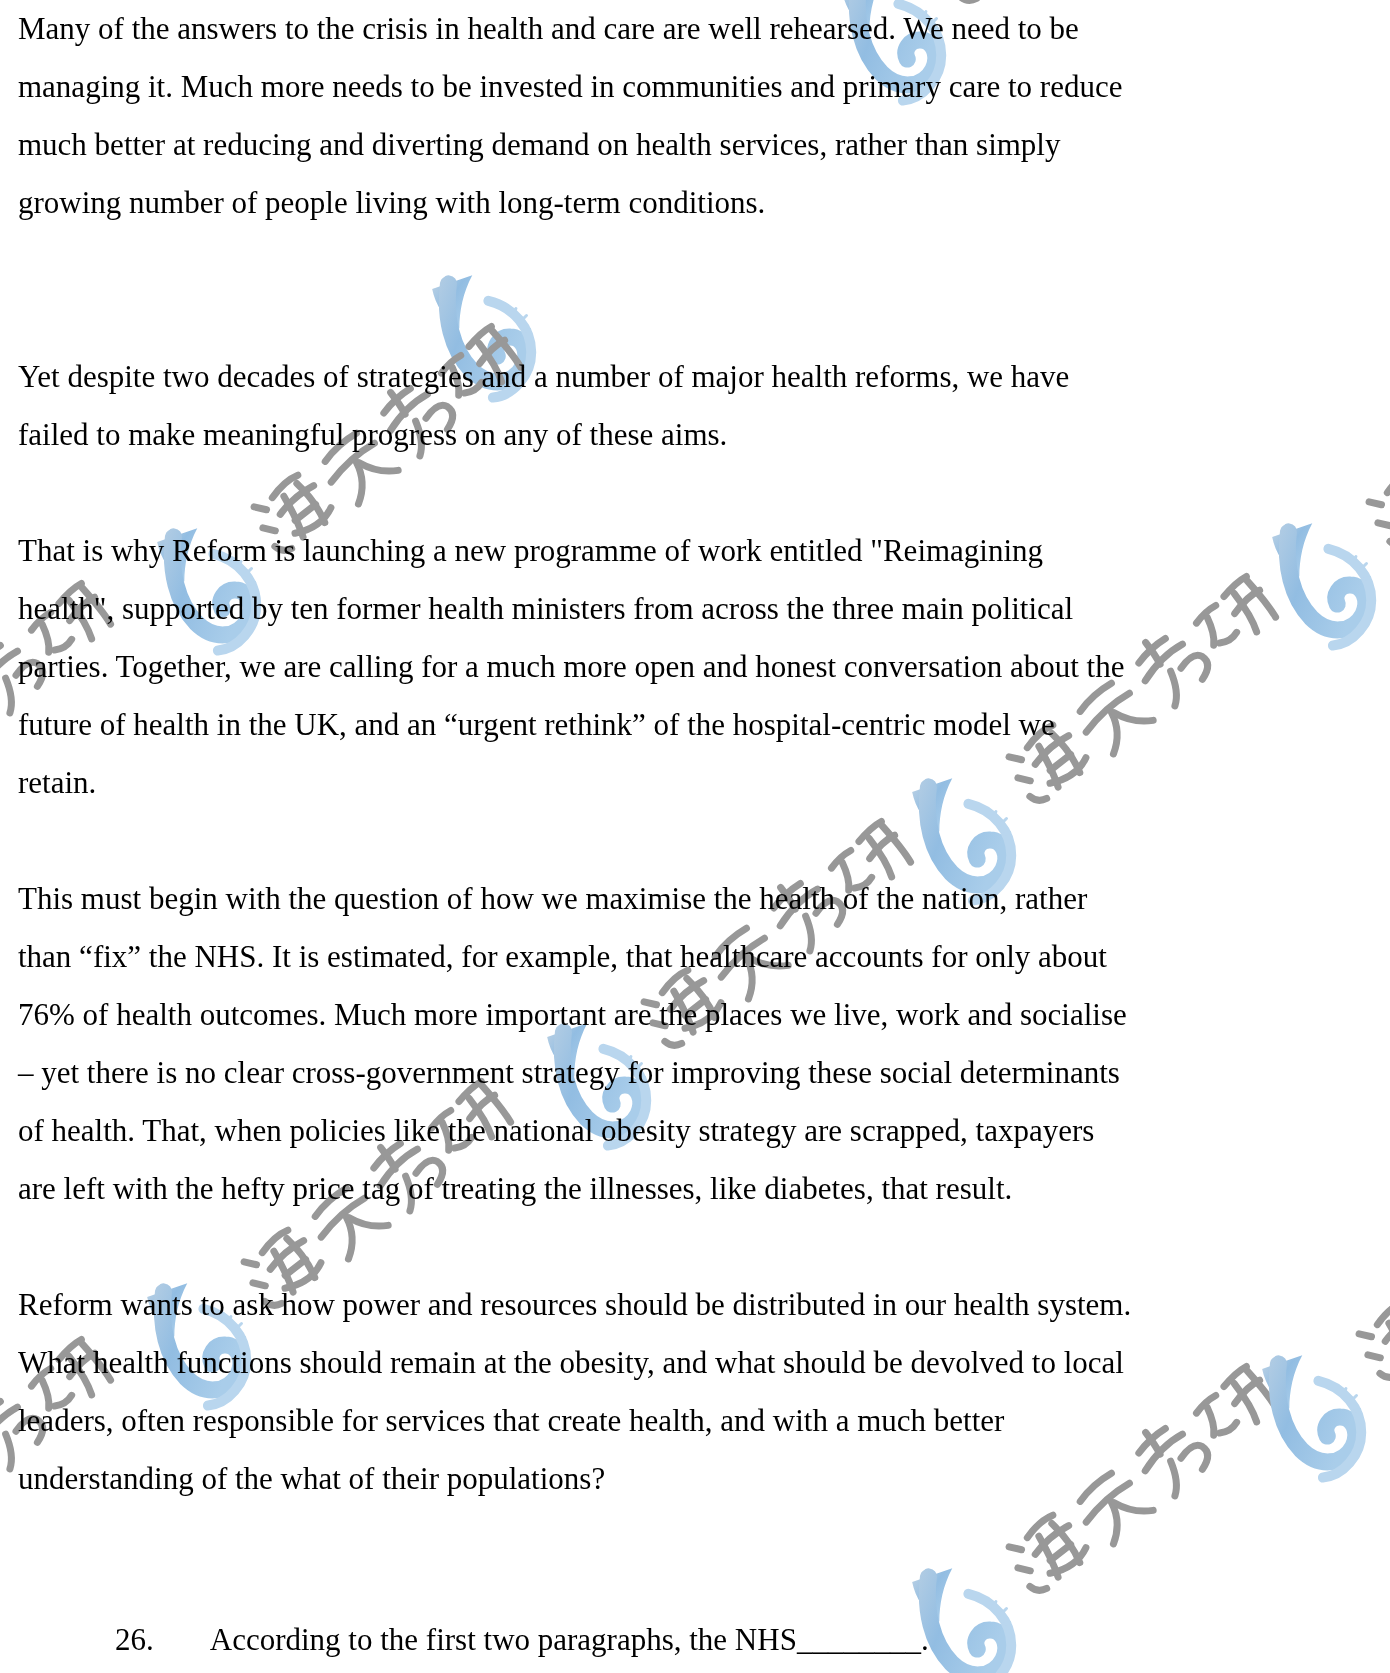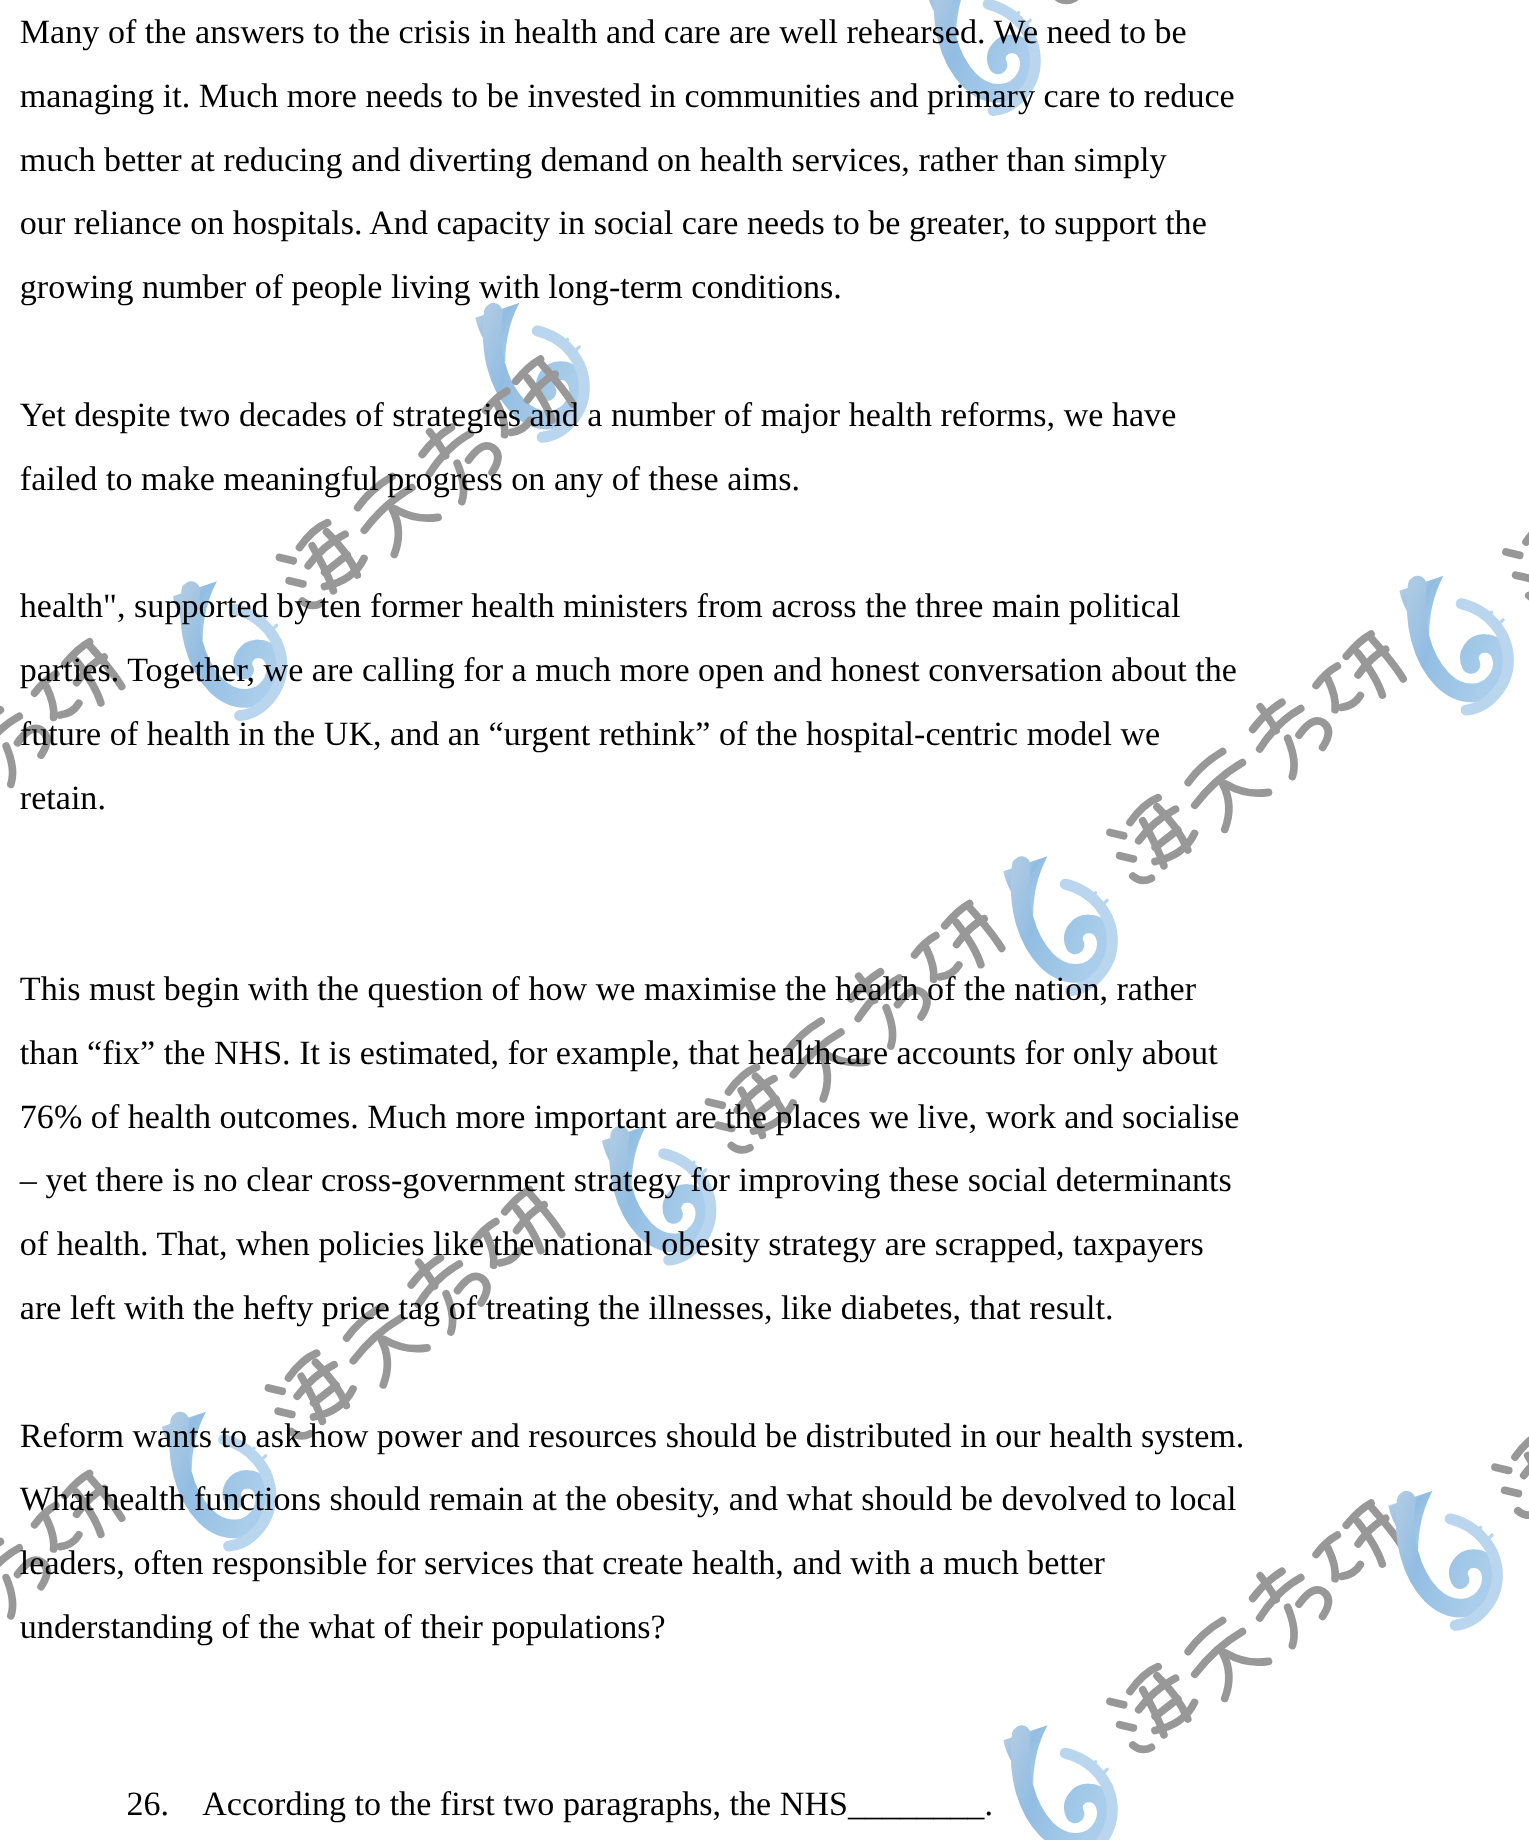--- a/index.html
+++ b/index.html
@@ -14,21 +14,21 @@
   
   .para{position:absolute;left:18px;}
   .text-line{
     white-space:nowrap;height:58px;line-height:58px;
     font-size:31px;color:#000;
   }
   .question{
     position:absolute;left:115px;top:1611px;height:58px;line-height:58px;
     font-size:31px;white-space:nowrap;color:#000;
   }
-  .q-num{margin-right:30px;}
+  .q-num{margin-right:56px;}
   .text-layer{position:absolute;inset:0;padding-left:20px;}
 </style>
 </head>
 <body>
 
 <div class="page">
 
   <svg width="0" height="0" style="position:absolute" aria-hidden="true">
     <defs>
       <linearGradient id="wmblue" x1="0" y1="0" x2="0.3" y2="1">
@@ -121,30 +121,30 @@
         <use href="#wm-unit"></use>
       </svg>
   </div>
 
   <div class="text-layer">
 
     <div class="para" style="top:0px">
       <div class="text-line">Many of the answers to the crisis in health and care are well rehearsed. We need to be</div>
       <div class="text-line">managing it. Much more needs to be invested in communities and primary care to reduce</div>
       <div class="text-line">much better at reducing and diverting demand on health services, rather than simply</div>
-      <div class="text-line">our reliance on hospitals. And capacity in social care needs to be greater, to support the</div>
       <div class="text-line">growing number of people living with long-term conditions.</div>
     </div>
 
     <div class="para" style="top:348px">
       <div class="text-line">Yet despite two decades of strategies and a number of major health reforms, we have</div>
       <div class="text-line">failed to make meaningful progress on any of these aims.</div>
     </div>
 
     <div class="para" style="top:522px">
+      <div class="text-line">That is why Reform is launching a new programme of work entitled "Reimagining</div>
       <div class="text-line">health", supported by ten former health ministers from across the three main political</div>
       <div class="text-line">parties. Together, we are calling for a much more open and honest conversation about the</div>
       <div class="text-line">future of health in the UK, and an “urgent rethink” of the hospital-centric model we</div>
       <div class="text-line">retain.</div>
     </div>
 
     <div class="para" style="top:870px">
       <div class="text-line">This must begin with the question of how we maximise the health of the nation, rather</div>
       <div class="text-line">than “fix” the NHS. It is estimated, for example, that healthcare accounts for only about</div>
       <div class="text-line">76% of health outcomes. Much more important are the places we live, work and socialise</div>

